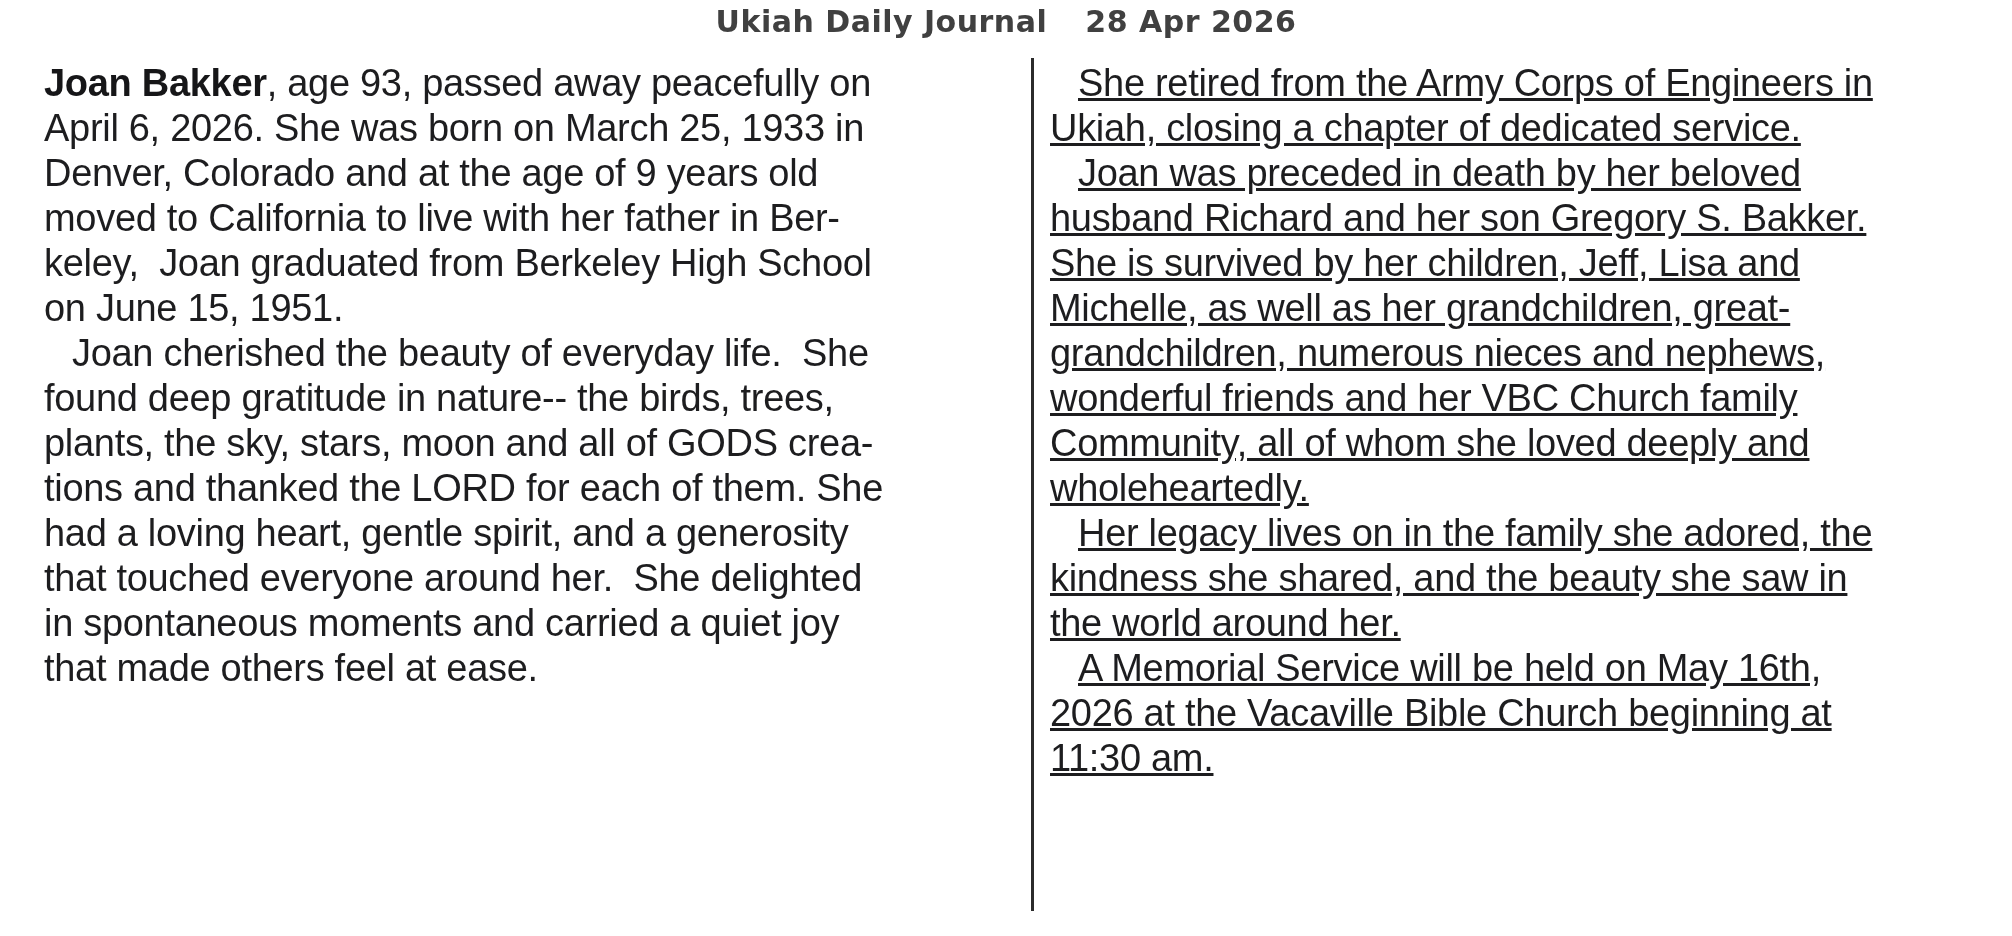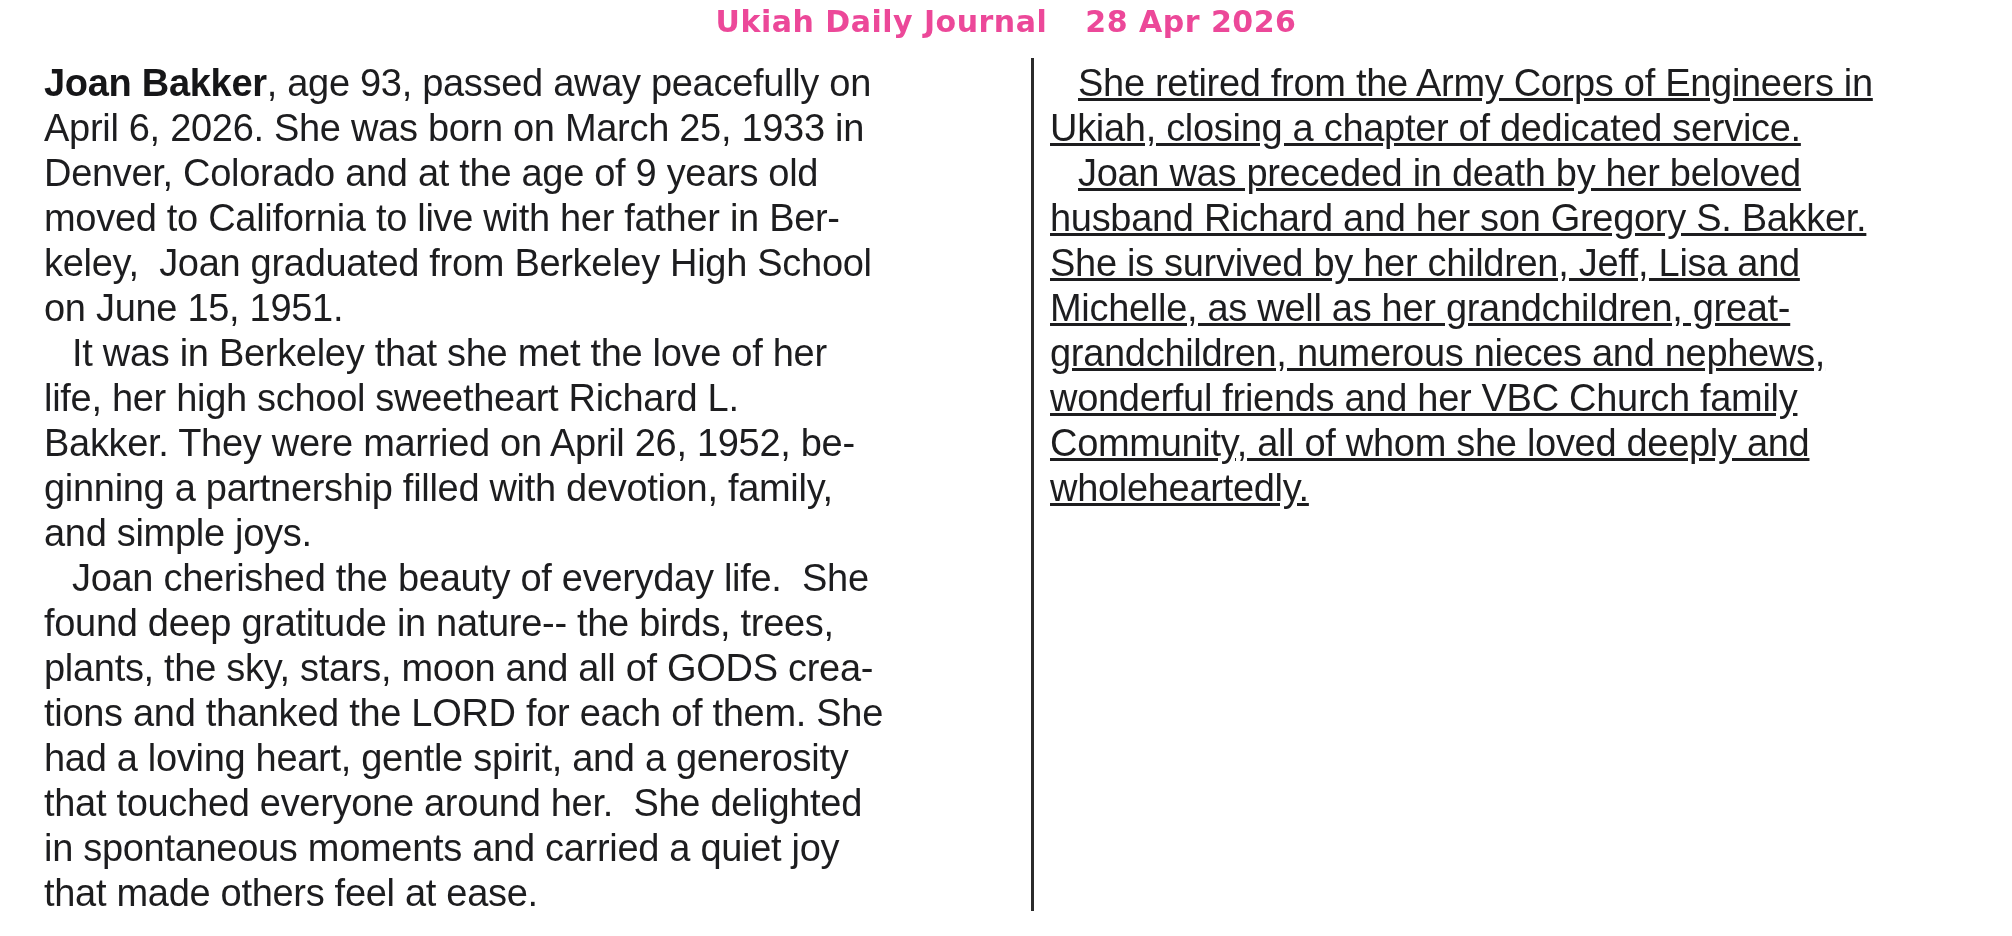--- a/index.html
+++ b/index.html
@@ -19,21 +19,21 @@
     position: absolute;
     top: 4px;
     left: 0;
     width: 2012px;
     text-align: center;
     font-family: "DejaVu Sans", sans-serif;
     font-weight: bold;
     font-size: 30px;
     line-height: 36px;
     letter-spacing: 0.5px;
-    color: #ec4899;
+    color: #404040;
     white-space: nowrap;
   }
   .masthead .masthead-date {
     margin-left: 38px;
   }
   .columns {
     position: absolute;
     top: 61px;
     left: 11px;
     width: 2012px;
@@ -77,21 +77,22 @@
 </head>
 <body>
 
 <div class="masthead">
   <span>Ukiah Daily Journal</span><span class="masthead-date">28 Apr 2026</span>
 </div>
 
 <div class="columns">
   <div class="col col-left" id="col-left">
       <p class="para"><b>Joan Bakker</b>, age 93, passed away peacefully on<br>April 6, 2026. She was born on March 25, 1933 in<br>Denver, Colorado and at the age of 9 years old<br>moved to California to live with her father in Ber-<br>keley,  Joan graduated from Berkeley High School<br>on June 15, 1951.</p>
-      <p class="para indent">It was in Berkeley that she met the love of her<br>life, her high school sweetheart Richard L.<br>Bakker. They were married on April 26, 1952, be-<br>ginning a partnership filled with devotion, family,<br>and simple joys.</p>
       <p class="para indent">Joan cherished the beauty of everyday life.  She<br>found deep gratitude in nature-- the birds, trees,<br>plants, the sky, stars, moon and all of GODS crea-<br>tions and thanked the LORD for each of them. She<br>had a loving heart, gentle spirit, and a generosity<br>that touched everyone around her.  She delighted<br>in spontaneous moments and carried a quiet joy<br>that made others feel at ease.</p>
     </div>
   <div class="col-divider"></div>
   <div class="col col-right" id="col-right">
       <p class="para indent">She retired from the Army Corps of Engineers in<br>Ukiah, closing a chapter of dedicated service.</p>
       <p class="para indent">Joan was preceded in death by her beloved<br>husband Richard and her son Gregory S. Bakker.<br>She is survived by her children, Jeff, Lisa and<br>Michelle, as well as her grandchildren, great-<br>grandchildren, numerous nieces and nephews,<br>wonderful friends and her VBC Church family<br>Community, all of whom she loved deeply and<br>wholeheartedly.</p>
+      <p class="para indent">Her legacy lives on in the family she adored, the<br>kindness she shared, and the beauty she saw in<br>the world around her.</p>
+      <p class="para indent">A Memorial Service will be held on May 16th,<br>2026 at the Vacaville Bible Church beginning at<br>11:30 am.</p>
     </div>
 </div>
 
 </body></html>

